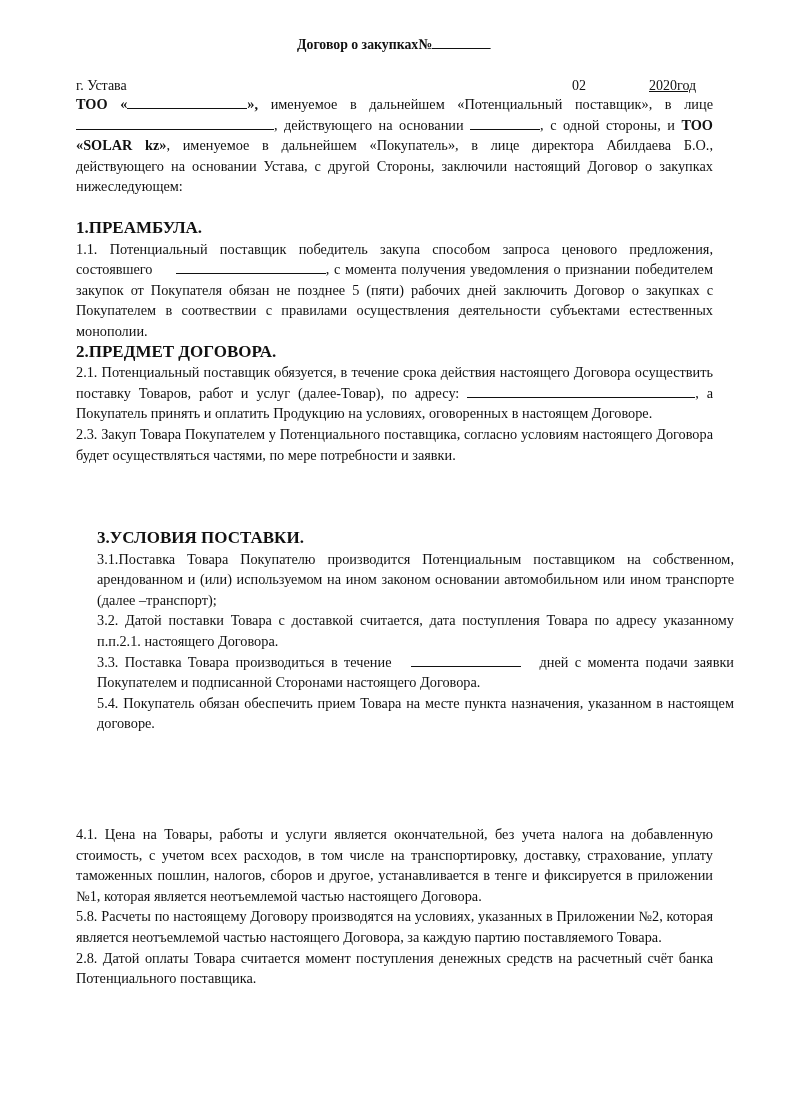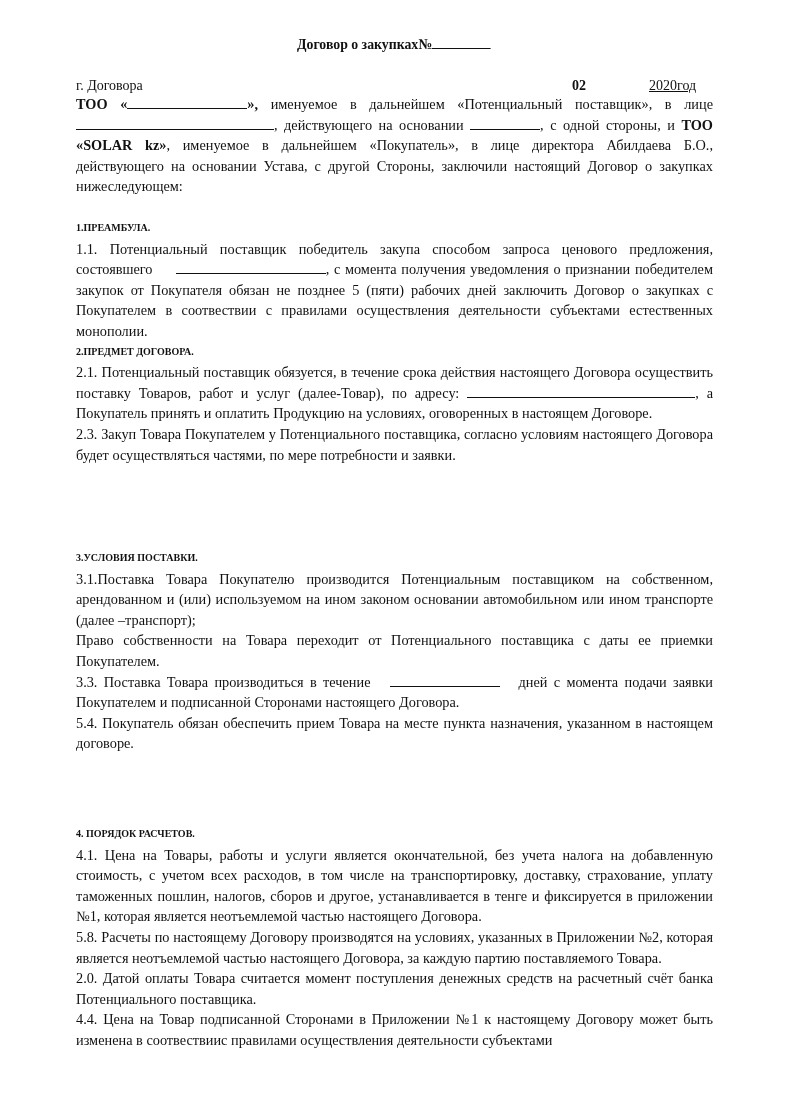--- a/index.html
+++ b/index.html
@@ -9,44 +9,44 @@
       color: #111;
     }
     .title {
       position: absolute; left: 0; width: 788px; top: 36px;
       text-align: center; font-weight: bold; font-size: 15px;
       font-family: "Liberation Serif", serif;
       transform: scaleX(0.92);
     }
     .title .blank { display: inline-block; width: 64px; border-bottom: 1.2px solid #111; height: 12px; vertical-align: baseline; }
     .cityline { position: absolute; top: 78px; left: 76px; width: 637px; font-size: 14px; }
-    .cityline .day { position: absolute; left: 496px; top: 0; font-weight: bold; }
+    .cityline .day { position: absolute; left: 496px; top: 0; }
     .cityline .year { position: absolute; left: 573px; top: 0; text-decoration: underline; }
     .text {
       position: absolute; left: 76px; width: 637px;
       font-size: 14.3px; line-height: 20.6px; text-align: justify;
     }
     .text p { margin: 0; }
     .bold { font-weight: bold; }
-    .h { font-weight: bold; font-size: 10px; margin: 0; }
+    .h { font-weight: bold; font-size: 17px; margin: 0; }
     .u { display: inline-block; border-bottom: 1px solid #111; height: 14px; vertical-align: baseline; }
     #intro { top: 94px; }
     #sec1 { top: 218px; }
-    #sec3 { top: 548px; }
+    #sec3 { top: 528px; margin-left: 21px; }
     #sec4 { top: 824px; }
   </style>
 </head>
 <body>
 
 <div class="title">
   <span>Договор о закупках№</span><span class="blank"></span>
 </div>
 
 <div class="cityline">
-  <span>г. Договора</span>
+  <span>г. Устава</span>
   <span class="day">02</span>
   <span class="year">2020год</span>
 </div>
 
 <div class="text" id="intro">
   <p>
     <span class="bold">ТОО «</span><span class="u" style="width:120px"></span><span class="bold">»,</span><span> именуемое в дальнейшем «Потенциальный поставщик», в лице</span>
     <span class="u" style="width:198px"></span><span>, действующего на основании</span>
     <span class="u" style="width:70px"></span><span>, с одной стороны, и</span>
     <span class="bold">ТОО «SOLAR kz»</span><span>, именуемое в дальнейшем «Покупатель», в лице   директора Абилдаева Б.О., действующего на основании Устава, с другой Стороны, заключили настоящий Договор о закупках нижеследующем:</span>
@@ -57,24 +57,22 @@
   <p class="h">1.ПРЕАМБУЛА.</p>
   <p><span>1.1. Потенциальный поставщик победитель закупа способом запроса ценового предложения, состоявшего</span> &nbsp;&nbsp;&nbsp;&nbsp;<span class="u" style="width:150px"></span><span>, с момента получения уведомления о признании победителем закупок от Покупателя обязан не позднее 5 (пяти) рабочих дней заключить Договор о закупках с Покупателем в соотвествии с правилами осуществления деятельности субъектами естественных монополии.</span></p>
   <p class="h">2.ПРЕДМЕТ ДОГОВОРА.</p>
   <p><span>2.1. Потенциальный поставщик обязуется, в течение срока действия настоящего Договора осуществить поставку   Товаров, работ и услуг (далее-Товар), по адресу:</span> <span class="u" style="width:228px"></span><span>, а Покупатель принять и оплатить Продукцию на условиях, оговоренных в настоящем Договоре.</span></p>
   <p>2.3. Закуп Товара Покупателем у Потенциального поставщика, согласно условиям настоящего Договора будет осуществляться частями, по мере потребности и заявки.</p>
 </div>
 
 <div class="text" id="sec3">
   <p class="h">3.УСЛОВИЯ ПОСТАВКИ.</p>
   <p>3.1.Поставка Товара Покупателю производится Потенциальным поставщиком на собственном, арендованном и (или) используемом на ином законом основании автомобильном или ином транспорте (далее –транспорт);</p>
-  <p>Право собственности на Товара переходит от Потенциального поставщика с даты ее приемки Покупателем.</p>
+  <p>3.2. Датой поставки Товара с доставкой считается, дата поступления Товара по адресу указанному п.п.2.1. настоящего Договора.</p>
   <p><span>3.3. Поставка Товара производиться в течение</span> &nbsp;&nbsp;<span class="u" style="width:110px"></span>&nbsp;&nbsp; <span>дней с момента подачи заявки Покупателем и подписанной Сторонами  настоящего Договора.</span></p>
   <p>5.4. Покупатель обязан обеспечить прием Товара на месте пункта назначения, указанном в настоящем договоре.</p>
 </div>
 
 <div class="text" id="sec4">
-  <p class="h">4. ПОРЯДОК РАСЧЕТОВ.</p>
   <p>4.1. Цена на Товары, работы и услуги является окончательной, без учета налога на добавленную стоимость, с учетом всех расходов, в том числе на транспортировку, доставку, страхование, уплату таможенных пошлин, налогов, сборов и другое, устанавливается в тенге и фиксируется в приложении №1, которая является неотъемлемой частью настоящего Договора.</p>
   <p>5.8. Расчеты по настоящему Договору производятся на условиях, указанных в Приложении №2, которая является неотъемлемой частью настоящего Договора, за каждую партию поставляемого Товара.</p>
-  <p>2.0. Датой оплаты Товара считается момент поступления денежных средств на расчетный счёт банка Потенциального поставщика.</p>
-  <p>4.4. Цена на Товар подписанной Сторонами в Приложении №1 к настоящему Договору может быть изменена в соотвествиис правилами осуществления деятельности субъектами</p>
+  <p>2.8. Датой оплаты Товара считается момент поступления денежных средств на расчетный счёт банка Потенциального поставщика.</p>
 </div>
 
 </body></html>

